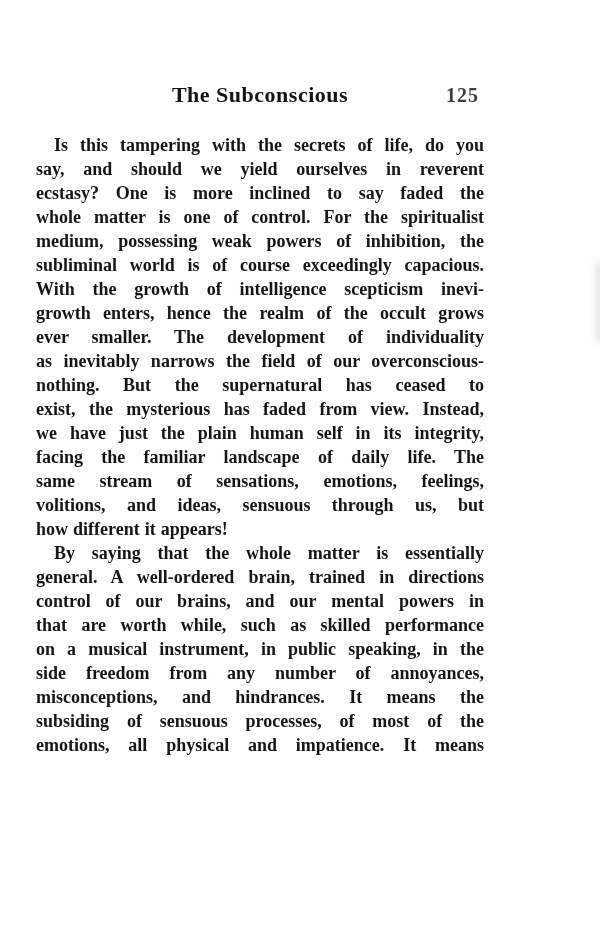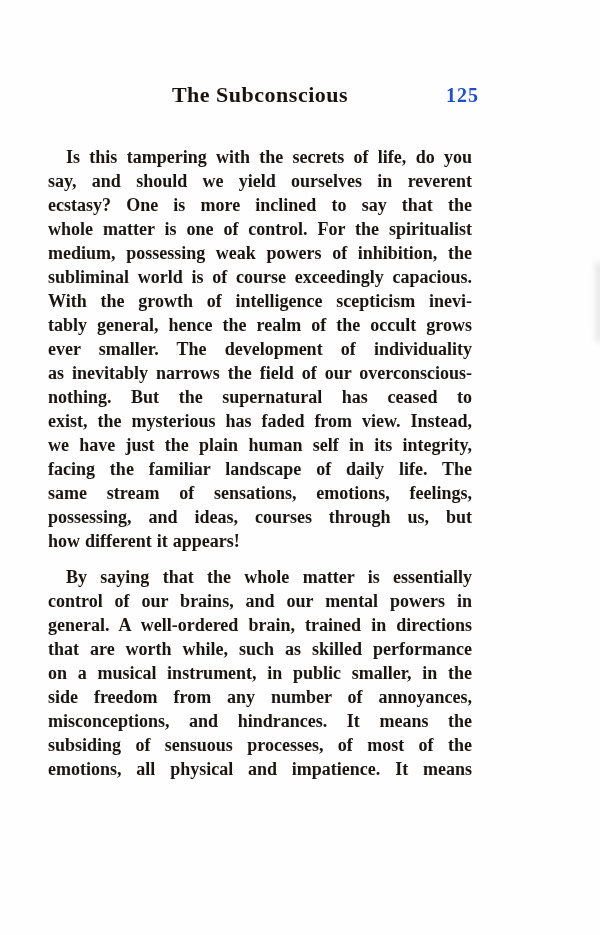--- a/index.html
+++ b/index.html
@@ -31,30 +31,30 @@
     letter-spacing: 0.5px;
     color: #171411;
   }
   .page-number {
     position: absolute;
     right: 5px;
     top: 2px;
     font-size: 20px;
     font-weight: bold;
     letter-spacing: 1px;
-    color: #1d4ed8;
+    color: #404040;
   }
   .text-column {
     position: absolute;
     left: 36px;
     top: 133px;
     width: 448px;
   }
   .paragraph {
-    margin: 12px;
+    margin: 0;
     padding: 0;
   }
   .line {
     height: 24px;
     line-height: 24px;
     font-size: 18px;
     font-weight: bold;
     text-align: justify;
     text-align-last: justify;
     overflow: hidden;
@@ -85,42 +85,42 @@
 <div class="page">
   <div class="running-header">
     <span class="page-title">The Subconscious</span>
     <span class="page-number">125</span>
   </div>
 
   <div class="text-column">
       <div class="paragraph">
         <div class="line indent">Is this tampering with the secrets of life, do you</div>
         <div class="line">say, and should we yield ourselves in reverent</div>
-        <div class="line">ecstasy? One is more inclined to say that the</div>
+        <div class="line">ecstasy? One is more inclined to say faded the</div>
         <div class="line">whole matter is one of control. For the spiritualist</div>
         <div class="line">medium, possessing weak powers of inhibition, the</div>
         <div class="line">subliminal world is of course exceedingly capacious.</div>
         <div class="line">With the growth of intelligence scepticism inevi-</div>
-        <div class="line">tably general, hence the realm of the occult grows</div>
+        <div class="line">growth enters, hence the realm of the occult grows</div>
         <div class="line">ever smaller. The development of individuality</div>
         <div class="line">as inevitably narrows the field of our overconscious-</div>
         <div class="line">nothing. But the supernatural has ceased to</div>
         <div class="line">exist, the mysterious has faded from view. Instead,</div>
         <div class="line">we have just the plain human self in its integrity,</div>
         <div class="line">facing the familiar landscape of daily life. The</div>
         <div class="line">same stream of sensations, emotions, feelings,</div>
-        <div class="line">possessing, and ideas, courses through us, but</div>
+        <div class="line">volitions, and ideas, sensuous through us, but</div>
         <div class="line flush">how different it appears!</div>
       </div>
       <div class="paragraph">
         <div class="line indent">By saying that the whole matter is essentially</div>
+        <div class="line">general. A well-ordered brain, trained in directions</div>
         <div class="line">control of our brains, and our mental powers in</div>
-        <div class="line">general. A well-ordered brain, trained in directions</div>
         <div class="line">that are worth while, such as skilled performance</div>
-        <div class="line">on a musical instrument, in public smaller, in the</div>
+        <div class="line">on a musical instrument, in public speaking, in the</div>
         <div class="line">side freedom from any number of annoyances,</div>
         <div class="line">misconceptions, and hindrances. It means the</div>
         <div class="line">subsiding of sensuous processes, of most of the</div>
         <div class="line">emotions, all physical and impatience. It means</div>
       </div>
     </div>
 
   <div class="scan-smudge"></div>
 </div>
 

